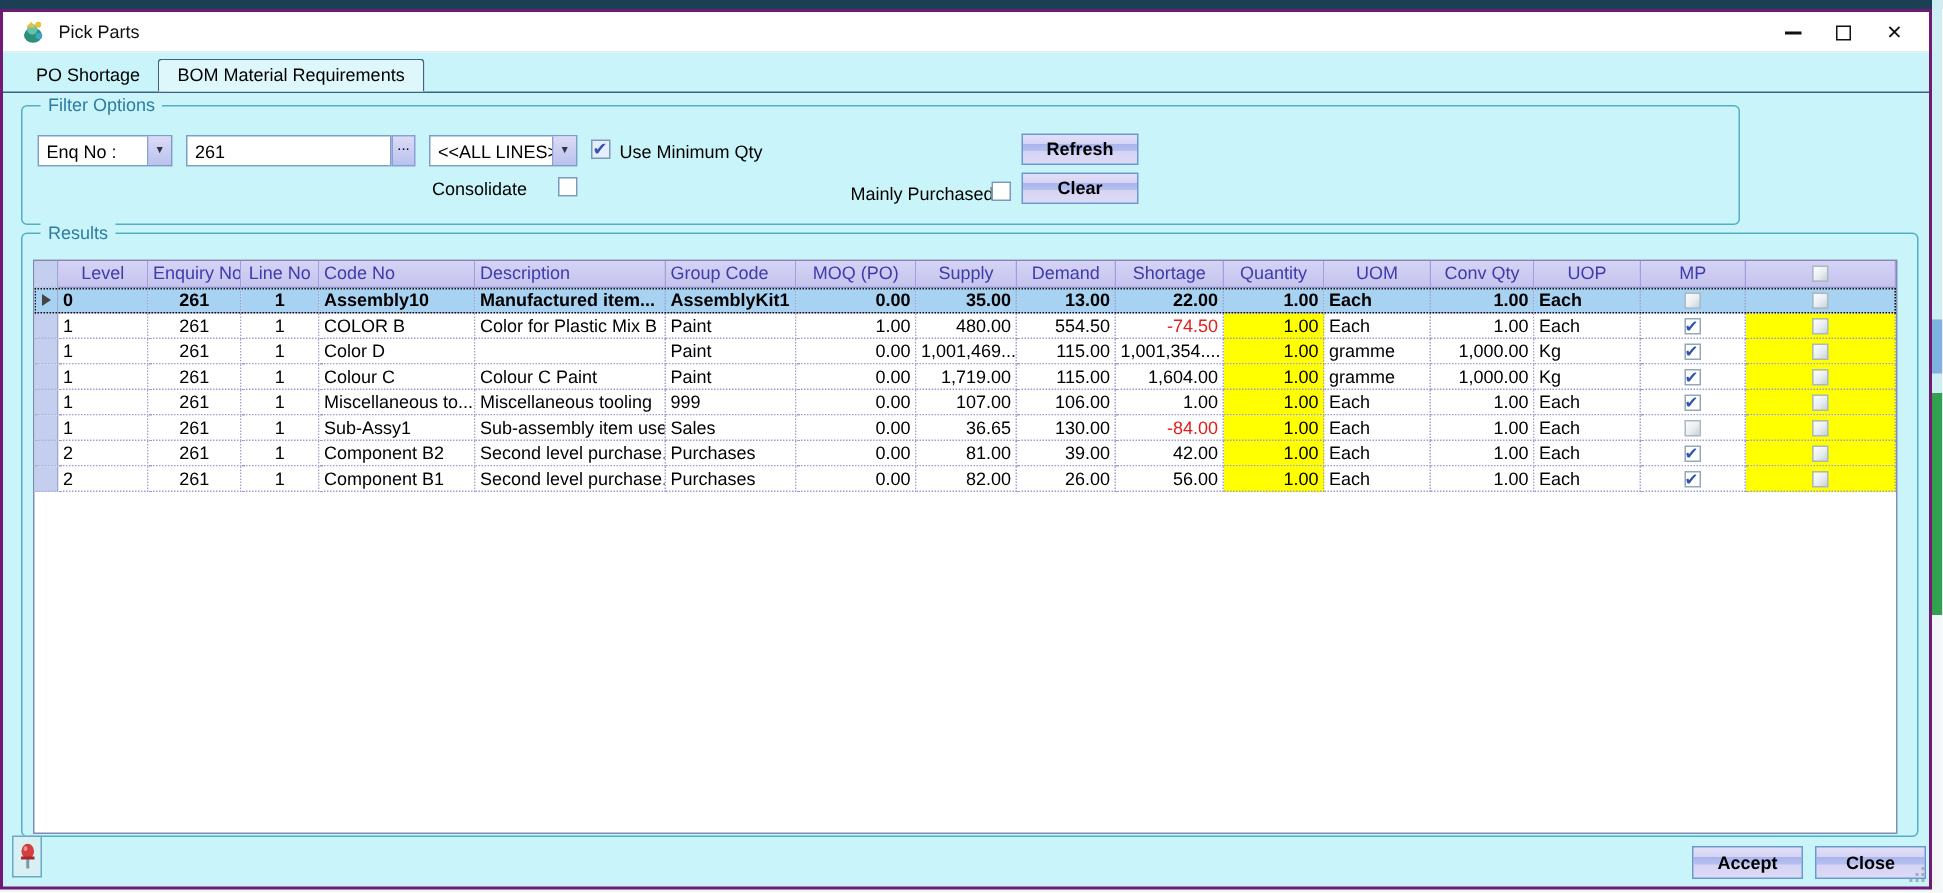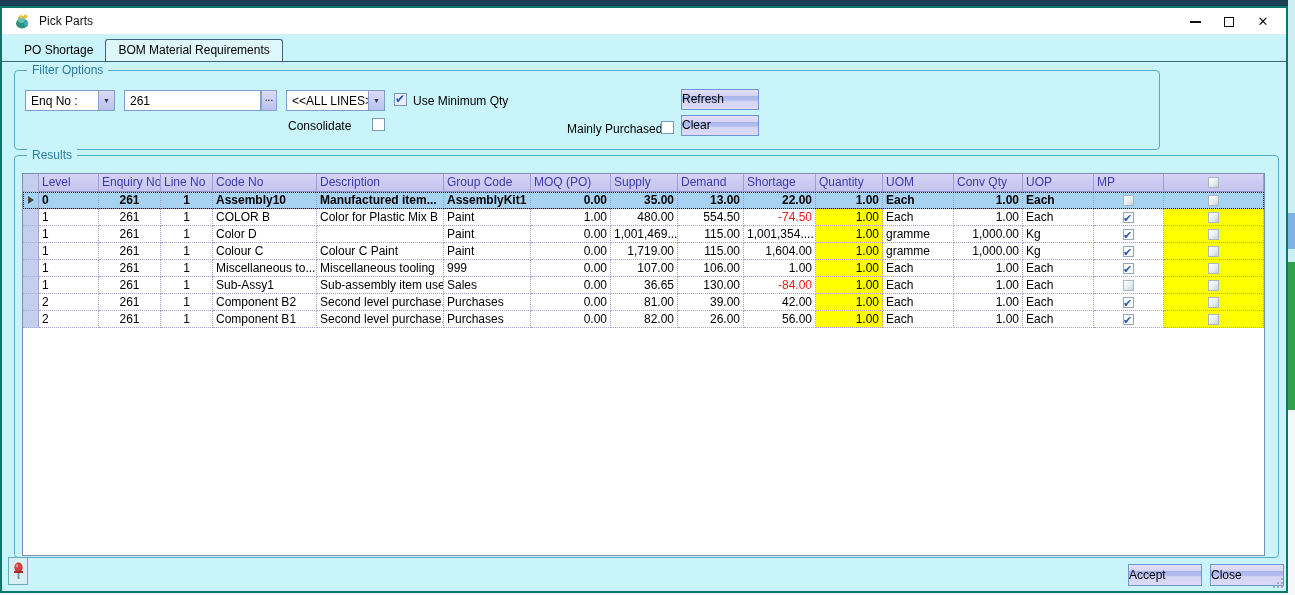--- a/index.html
+++ b/index.html
@@ -8,21 +8,21 @@
   .screen { position:relative; width:1295px; height:595px; overflow:hidden; background:#eef6f8; }
 
   
   .bg-top { position:absolute; left:0; top:0; width:1295px; height:6px; background:#1b4056; }
   .bg-sliver { position:absolute; left:1288px; top:0; width:7px; height:595px; background:#cdeef2; }
   .bg-sliver .seg-blue { position:absolute; left:0; top:213px; width:7px; height:36px; background:#7fb2e0; }
   .bg-sliver .seg-green { position:absolute; left:0; top:262px; width:7px; height:148px; background:#33a04e; }
   .bg-sliver .seg-white { position:absolute; left:0; top:410px; width:7px; height:185px; background:#f4f6f8; }
 
   
-  .dialog { position:absolute; left:0; top:6px; width:1288px; height:587px; background:#c9f4f9; border:2px solid #0f766e; }
+  .dialog { position:absolute; left:0; top:6px; width:1288px; height:587px; background:#c9f4f9; border:2px solid #701a75; }
 
   
   .titlebar { position:absolute; left:0; top:0; width:100%; height:27px; background:#ffffff; border-bottom:1px solid #ddeef2; display:flex; align-items:center; }
   .app-icon { width:16px; height:16px; margin-left:12px; }
   .title-text { margin-left:9px; font-size:12px; color:#111; }
   .win-controls { position:absolute; right:6px; top:0; height:27px; display:flex; align-items:center; }
   .win-btn { width:34px; height:24px; display:flex; align-items:center; justify-content:center; cursor:default; }
   .glyph-min { width:11px; height:0; border-top:2px solid #111; }
   .glyph-max { width:10px; height:10px; border:1px solid #111; }
   .glyph-close { font-size:13px; color:#111; line-height:10px; }
@@ -41,30 +41,30 @@
   
   .combo { position:absolute; height:21px; background:#fff; border:1px solid #7aa0c8; display:flex; align-items:center; }
   .combo .combo-text { flex:1; padding-left:5px; overflow:hidden; white-space:nowrap; }
   .drop-btn { width:16px; height:100%; background:linear-gradient(#dcdaf6,#b9c2ee); border-left:1px solid #8c9ed6; display:flex; align-items:center; justify-content:center; font-size:7px; color:#334; }
   .tfield { position:absolute; height:21px; background:#fff; border:1px solid #7aa0c8; font-family:"Liberation Sans",sans-serif; font-size:12px; padding-left:5px; }
   .mini-btn { position:absolute; width:16px; height:21px; background:linear-gradient(#dcdaf6,#b9c2ee); border:1px solid #8c9ed6; font-size:10px; line-height:14px; text-align:center; }
   .fcb { position:absolute; width:13px; height:13px; border:1px solid #7a9ab8; background:#fff; }
   .fcb.checked { background:#e4eefc; }
   .fcb.checked::after { content:"\2714"; position:absolute; left:0px; top:-2px; font-size:12px; color:#2e55ae; }
   .flabel { position:absolute; white-space:nowrap; }
-  .btn { position:absolute; border:1px solid #6f97cf; text-align:left; color:#000;
-         background:linear-gradient(to bottom,#e2e0f8 0%,#d6d4f4 30%,#a8b4ec 32%,#b6c0f0 55%,#d6d4f4 58%,#dcdaf6 100%); }
+  .btn { position:absolute; border:1px solid #6f97cf; text-align:center; color:#000;
+         background:linear-gradient(to bottom,#e2e0f8 0%,#d6d4f4 30%,#a8b4ec 32%,#b6c0f0 55%,#d6d4f4 58%,#dcdaf6 100%);font-weight:bold; }
   .btn78 { width:78px; height:21px; line-height:19px; }
 
   
   .grid { position:absolute; left:20px; top:165px; width:1243px; height:383px; background:#fff; border:1px solid #7e8cb4; overflow:hidden; }
   .grid-row, .grid-head { display:flex; }
   .c { flex:none; height:17px; line-height:16px; padding:0 3px; overflow:hidden; white-space:nowrap;
        border-right:1px dotted #9f9fcf; border-bottom:1px dotted #9f9fcf; background:#fff; }
-  .h { flex:none; height:18px; line-height:17px; padding:0 3px; overflow:hidden; white-space:nowrap; text-align:left;
+  .h { flex:none; height:18px; line-height:17px; padding:0 3px; overflow:hidden; white-space:nowrap; text-align:center;
        color:#3c3caa; background:linear-gradient(#d6d3f6,#c6c3ee); border-right:1px solid #a29ede; border-bottom:1px solid #8f8fc8; }
   .h.hl { text-align:left; }
   .rowhdr { background:#c4cff0; border-right:1px solid #a0a8d0; border-bottom:1px dotted #aab2d8; display:flex; align-items:center; justify-content:center; }
   .al { text-align:left; } .ar { text-align:right; } .ac { text-align:center; }
   .yellow { background:#ffff00; }
   .neg { color:#e02020; }
   .grid-row.selected .c { background:#a8d2f2; font-weight:bold; }
   .grid-row.selected { outline:1px dotted #111; outline-offset:-1px; }
   .sel-arrow { width:0; height:0; border-left:6px solid #444; border-top:4px solid transparent; border-bottom:4px solid transparent; }
   .cbwrap { display:flex; align-items:center; justify-content:center; }

